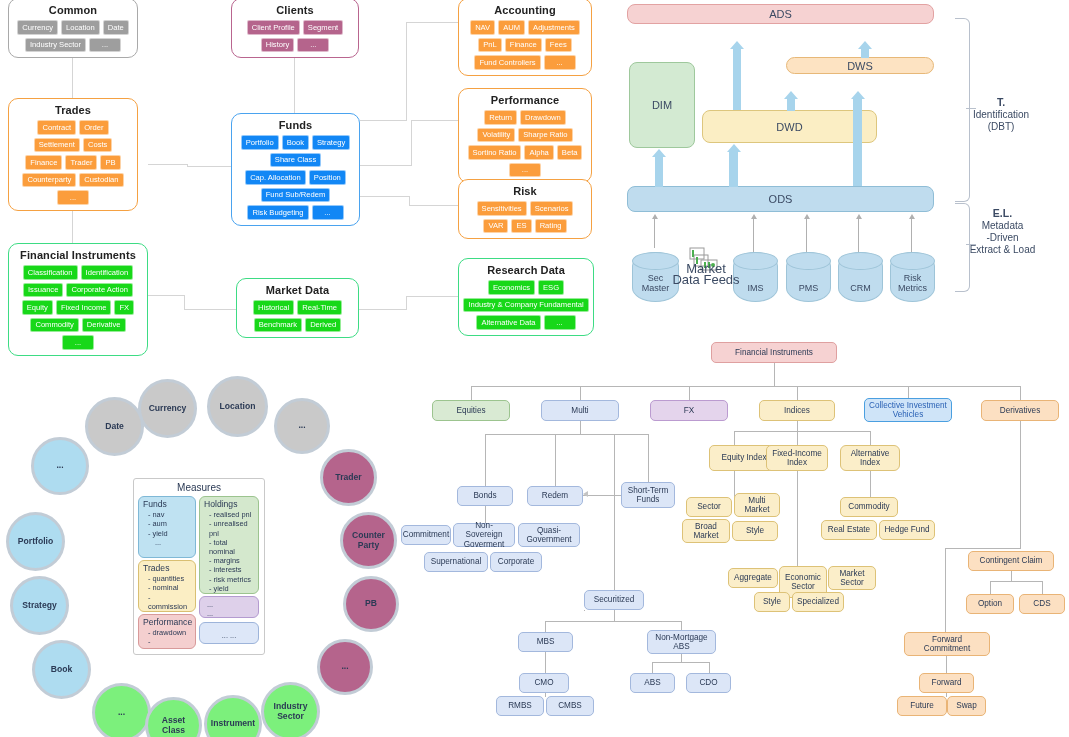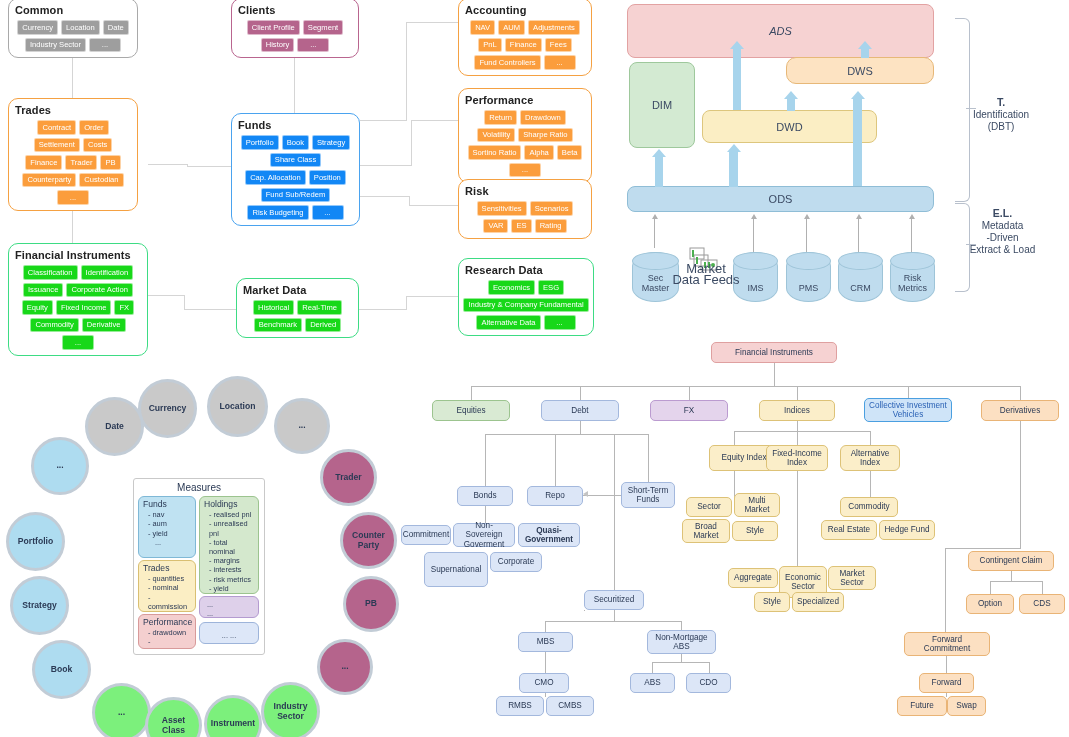--- a/index.html
+++ b/index.html
@@ -3,21 +3,21 @@
 <meta charset="utf-8">
 <style>
   html,body{margin:0;padding:0;background:#ffffff;}
   body{width:1069px;height:737px;position:relative;overflow:hidden;
        font-family:"Liberation Sans",sans-serif;color:#2b3a55;}
   .abs{position:absolute;box-sizing:border-box;}
 
   
   .card{position:absolute;box-sizing:border-box;background:#fff;border:1.6px solid #999;
         border-radius:10px;padding:3px 6px 5px 6px;}
-  .card-title{font-weight:bold;font-size:11px;color:#222;
+  .card-title{text-align:center;font-weight:bold;font-size:11px;color:#222;
               margin:2px 0 4px 0;letter-spacing:.1px;}
   .chips{display:flex;flex-wrap:wrap;gap:3px;justify-content:center;}
   .chip{font-size:7.6px;color:#fff;padding:2.5px 4px;border-radius:2px;line-height:1;
         white-space:nowrap;border:1px solid rgba(255,255,255,.55);}
   .chip.small{min-width:22px;text-align:center;}
 
   .c-grey  {border-color:#a9a9a9;}
   .c-grey  .chip{background:#9e9e9e;}
   .c-pink  {border-color:#b9658f;}
   .c-pink  .chip{background:#b5648c;}
@@ -252,23 +252,23 @@
   <div class="chips">
     <span class="chip">Economics</span>
     <span class="chip">ESG</span>
     <span class="chip">Industry &amp; Company Fundamental</span>
     <span class="chip">Alternative Data</span>
     <span class="chip small">...</span>
   </div>
 </div>
 
 <div>
-  <div class="ab ab-ads" style="left:627px;top:4px;width:307px;height:54px;font-style:italic;">ADS</div>
+  <div class="ab ab-ads" style="left:627px;top:4px;width:307px;height:20px;">ADS</div>
   <div class="ab ab-dim" style="left:629px;top:62px;width:66px;height:86px;">DIM</div>
-  <div class="ab ab-dws" style="left:786px;top:57px;width:148px;height:27px;border-radius:10px;">DWS</div>
+  <div class="ab ab-dws" style="left:786px;top:57px;width:148px;height:17px;border-radius:10px;">DWS</div>
   <div class="ab ab-dwd" style="left:702px;top:110px;width:175px;height:33px;">DWD</div>
   <div class="ab ab-ods" style="left:627px;top:186px;width:307px;height:26px;">ODS</div>
 
   <div class="uarrow" style="left:733px;top:48px;width:8px;height:62px;"></div>
   <div class="uarrow" style="left:861px;top:48px;width:8px;height:10px;"></div>
   <div class="uarrow" style="left:787px;top:98px;width:8px;height:13px;"></div>
   <div class="uarrow" style="left:853px;top:98px;width:9px;height:88px;"></div>
   <div class="uarrow" style="left:655px;top:156px;width:8px;height:31px;"></div>
   <div class="uarrow" style="left:729px;top:151px;width:9px;height:36px;"></div>
 
@@ -453,34 +453,34 @@
   <div class="tl tlv abs" style="left:945px;top:548px;height:84px;"></div>
   <div class="tl tlv abs" style="left:1011px;top:571px;height:10px;"></div>
   <div class="tl tlh abs" style="left:990px;top:581px;width:52px;"></div>
   <div class="tl tlv abs" style="left:990px;top:581px;height:13px;"></div>
   <div class="tl tlv abs" style="left:1042px;top:581px;height:13px;"></div>
   <div class="tl tlv abs" style="left:946px;top:656px;height:17px;"></div>
   <div class="tl tlv abs" style="left:946px;top:693px;height:4px;"></div>
 
   <div class="tn t-red" style="left:711px;top:342px;width:126px;height:21px;">Financial Instruments</div>
   <div class="tn t-green" style="left:432px;top:400px;width:78px;height:21px;">Equities</div>
-  <div class="tn t-blue" style="left:541px;top:400px;width:78px;height:21px;">Debt</div>
+  <div class="tn t-blue" style="left:541px;top:400px;width:78px;height:21px;">Multi</div>
   <div class="tn t-purple" style="left:650px;top:400px;width:78px;height:21px;">FX</div>
   <div class="tn t-yellow" style="left:759px;top:400px;width:76px;height:21px;">Indices</div>
   <div class="tn t-cyan" style="left:864px;top:398px;width:88px;height:24px;color:#2b62b5;">Collective Investment Vehicles</div>
   <div class="tn t-orange" style="left:981px;top:400px;width:78px;height:21px;">Derivatives</div>
 
   <div class="tn t-blue" style="left:457px;top:486px;width:56px;height:20px;">Bonds</div>
-  <div class="tn t-blue" style="left:527px;top:486px;width:56px;height:20px;">Repo</div>
+  <div class="tn t-blue" style="left:527px;top:486px;width:56px;height:20px;">Redem</div>
   <div class="tn t-blue" style="left:621px;top:482px;width:54px;height:26px;">Short-Term Funds</div>
 
   <div class="tn t-blue" style="left:401px;top:525px;width:50px;height:20px;">Commitment</div>
   <div class="tn t-blue" style="left:453px;top:523px;width:62px;height:24px;">Non-Sovereign Goverment</div>
-  <div class="tn t-blue" style="left:518px;top:523px;width:62px;height:24px;font-weight:bold;">Quasi-Government</div>
-  <div class="tn t-blue" style="left:424px;top:552px;width:64px;height:35px;">Supernational</div>
+  <div class="tn t-blue" style="left:518px;top:523px;width:62px;height:24px;">Quasi-Government</div>
+  <div class="tn t-blue" style="left:424px;top:552px;width:64px;height:20px;">Supernational</div>
   <div class="tn t-blue" style="left:490px;top:552px;width:52px;height:20px;">Corporate</div>
 
   <div class="tn t-blue" style="left:584px;top:590px;width:60px;height:20px;">Securitized</div>
   <div class="tn t-blue" style="left:518px;top:632px;width:55px;height:20px;">MBS</div>
   <div class="tn t-blue" style="left:647px;top:630px;width:69px;height:24px;">Non-Mortgage ABS</div>
   <div class="tn t-blue" style="left:519px;top:673px;width:50px;height:20px;">CMO</div>
   <div class="tn t-blue" style="left:496px;top:696px;width:48px;height:20px;">RMBS</div>
   <div class="tn t-blue" style="left:546px;top:696px;width:48px;height:20px;">CMBS</div>
   <div class="tn t-blue" style="left:630px;top:673px;width:45px;height:20px;">ABS</div>
   <div class="tn t-blue" style="left:686px;top:673px;width:45px;height:20px;">CDO</div>

